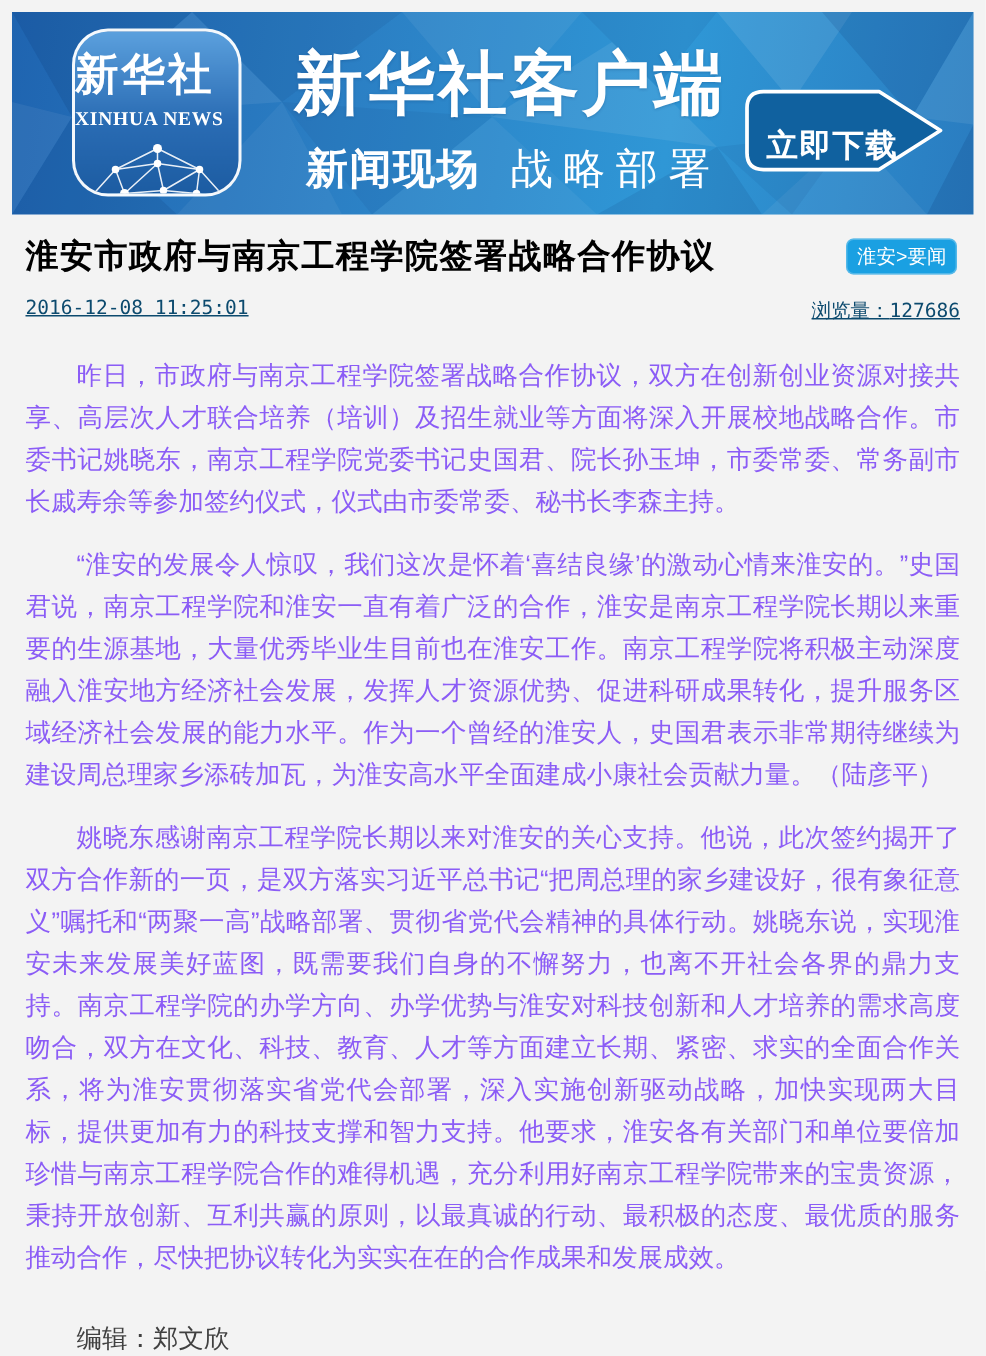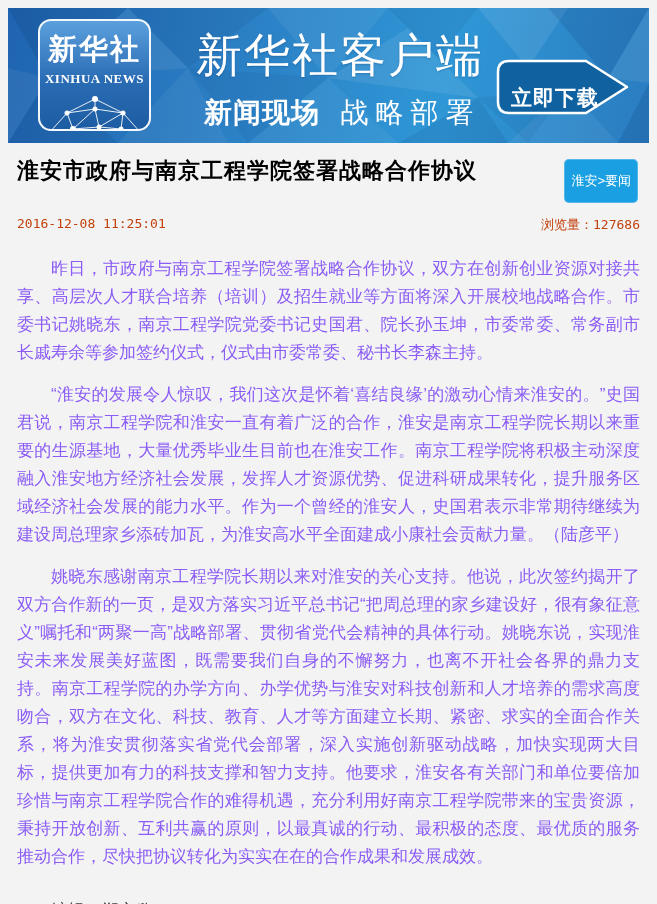--- a/index.html
+++ b/index.html
@@ -16,42 +16,42 @@
     position: relative;
     margin: 8px 8px 0 8px;
     height: 135px;
     background: linear-gradient(100deg, #1f64b0 0%, #2b7fc4 35%, #2f97d6 68%, #2a7cc0 100%);
     overflow: hidden;
     cursor: pointer;
   }
   .banner-bg { position: absolute; inset: 0; width: 100%; height: 100%; }
 
   .logo {
-    position: absolute; left: 30px; top: 11px;
+    position: absolute; left: 40px; top: 11px;
     width: 113px; height: 112px;
     border: 2px solid rgba(255,255,255,0.95);
-    border-radius: 13px;
+    border-radius: 24px;
     background: linear-gradient(180deg, #5ba0dd 0%, #2a6cb4 55%, #1c5ca2 100%);
-    text-align: center;
+    text-align: left;
     overflow: hidden;
   }
   .logo-cn {
     display: block; margin-top: 9px;
     color: #fff; font-size: 29px; font-weight: 700; letter-spacing: 2px;
   }
   .logo-en {
     display: block; margin-top: 1px;
     color: #fff; font-size: 13px; font-weight: 700; letter-spacing: 0.5px;
     font-family: "Liberation Serif", serif;
   }
   .logo-net { display: block; margin: 4px auto 0 auto; }
 
   .banner-title {
     position: absolute; left: 188px; top: 17px;
-    color: #ffffff; font-size: 46px; font-weight: 400; letter-spacing: 2px;
+    color: #ffffff; font-size: 46px; font-weight: 700; letter-spacing: 2px;
     text-shadow: 0 1px 2px rgba(0,40,90,0.25);
     white-space: nowrap;
   }
   .banner-sub {
     position: absolute; left: 196px; top: 86px;
     color: #fff; white-space: nowrap;
   }
   .banner-sub .tag-bold { font-size: 28px; font-weight: 800; letter-spacing: 1px; }
   .banner-sub .tag-light { font-size: 28px; font-weight: 400; letter-spacing: 7px; margin-left: 16px; }
 
@@ -74,30 +74,30 @@
   }
   .article-title {
     font-family: "Liberation Serif", serif;
     font-size: 22px; font-weight: 700; color: #000000;
     letter-spacing: 1px; line-height: 28px;
   }
   .category-badge {
     flex: 0 0 auto; margin-top: 2px; margin-right: 2px;
     background: #1aa0e2; color: #fff;
     font-size: 13px; line-height: 18px;
-    padding: 13px 7px; border-radius: 5px;
+    padding: 3px 7px; border-radius: 5px;
     cursor: pointer; white-space: nowrap;
     box-shadow: inset 0 0 0 1px rgba(255,255,255,0.25);
   }
 
   .meta-row {
     margin-top: 13px;
     display: flex; justify-content: space-between;
     font-family: "DejaVu Sans Mono", monospace;
-    font-size: 13px; color: #c2410c;
+    font-size: 13px; color: #0c4a6e; text-decoration: underline;
   }
 
   .body-text p {
     font-size: 17px; line-height: 28px; color: #8b5cf6;
     text-indent: 2em; text-align: justify;
     margin-top: 14px;
   }
   .body-text p.first { margin-top: 21px; }
 
   .editor-line {

